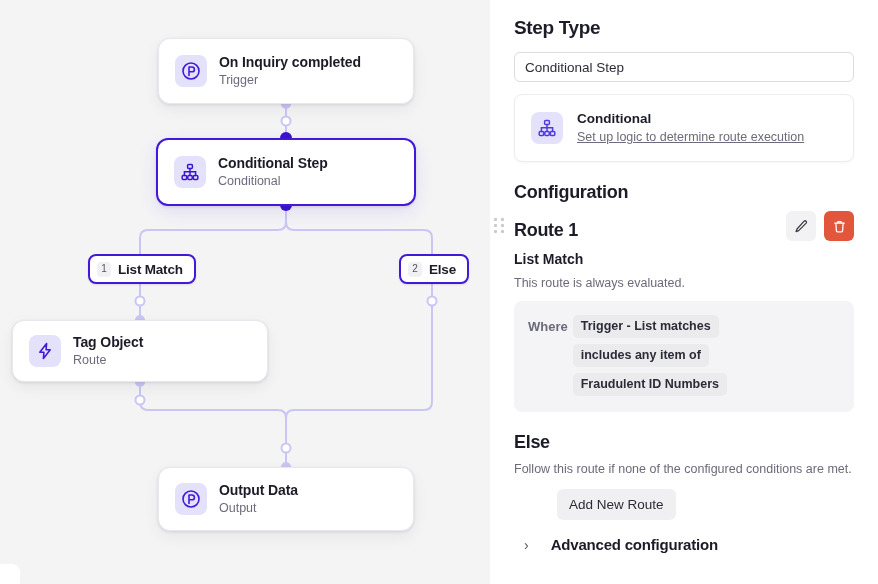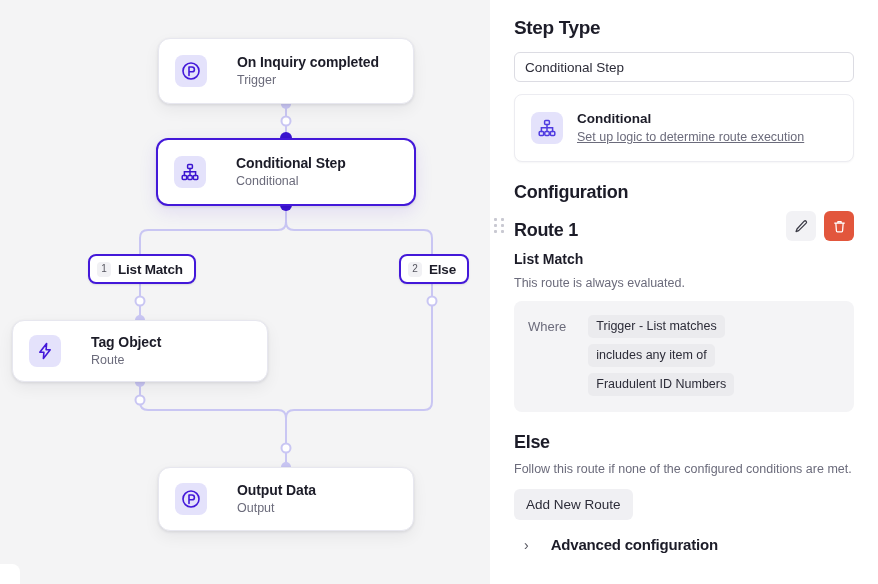--- a/index.html
+++ b/index.html
@@ -32,21 +32,21 @@
   .edges { position: absolute; inset: 0; width: 490px; height: 584px; }
 
   
   .node {
     position: absolute;
     background: #ffffff;
     border-radius: 12px;
     display: flex;
     align-items: center;
     padding: 0 16px;
-    gap: 30px;
+    gap: 12px;
     box-shadow: 0 1px 3px rgba(16,16,40,.10), 0 6px 16px rgba(16,16,40,.06);
   }
   .node.plain { border: 1px solid #e7e7ef; }
   .node.selected { border: 2px solid #4318d9; box-shadow: 0 1px 3px rgba(16,16,40,.10), 0 6px 18px rgba(67,24,217,.10); }
 
   .node-icon {
     width: 32px; height: 32px;
     border-radius: 8px;
     background: #e4e2fb;
     display: flex; align-items: center; justify-content: center;
@@ -146,21 +146,21 @@
 
   .route-sub { margin-top: 6px; font-size: 14px; font-weight: 700; color: #1c1c28; }
   .route-note { margin-top: 8px; font-size: 12.5px; color: #6b6b7b; line-height: 16px; }
 
   .where-box {
     margin-top: 10px;
     width: 340px;
     background: #f4f4f6;
     border-radius: 8px;
     padding: 14px 14px 16px 14px;
-    display: flex; gap: 22px; align-items: flex-start;
+    display: flex; gap: 5px; align-items: flex-start; font-weight: bold;
   }
   .where-label { font-size: 13px; color: #6b6b7b; line-height: 22px; flex: none; padding-top: 1px; }
   .chips { display: flex; flex-wrap: wrap; gap: 6px 8px; }
   .chip {
     background: #ebebee;
     border-radius: 5px;
     font-size: 12.5px;
     color: #2c2c38;
     padding: 4px 8px;
     line-height: 15px;
@@ -171,20 +171,21 @@
   .else-note { margin-top: 8px; font-size: 12.5px; color: #6b6b7b; line-height: 16px; }
 
   .add-btn {
     margin-top: 12px;
     background: #f0f0f3;
     border: none; border-radius: 6px;
     font-family: "Liberation Sans", sans-serif;
     font-size: 13.5px; color: #2c2c38;
     padding: 8px 12px;
     cursor: pointer;
+    margin-left: 43px;
   }
 
   .adv-row {
     margin-top: 16px;
     display: flex; align-items: center; gap: 22px;
     cursor: pointer;
   }
   .adv-chevron { font-size: 14px; color: #55555f; line-height: 1; padding-left: 10px; }
   .adv-label { font-size: 15px; font-weight: 700; color: #1c1c28; letter-spacing: -.2px; }
 </style>

